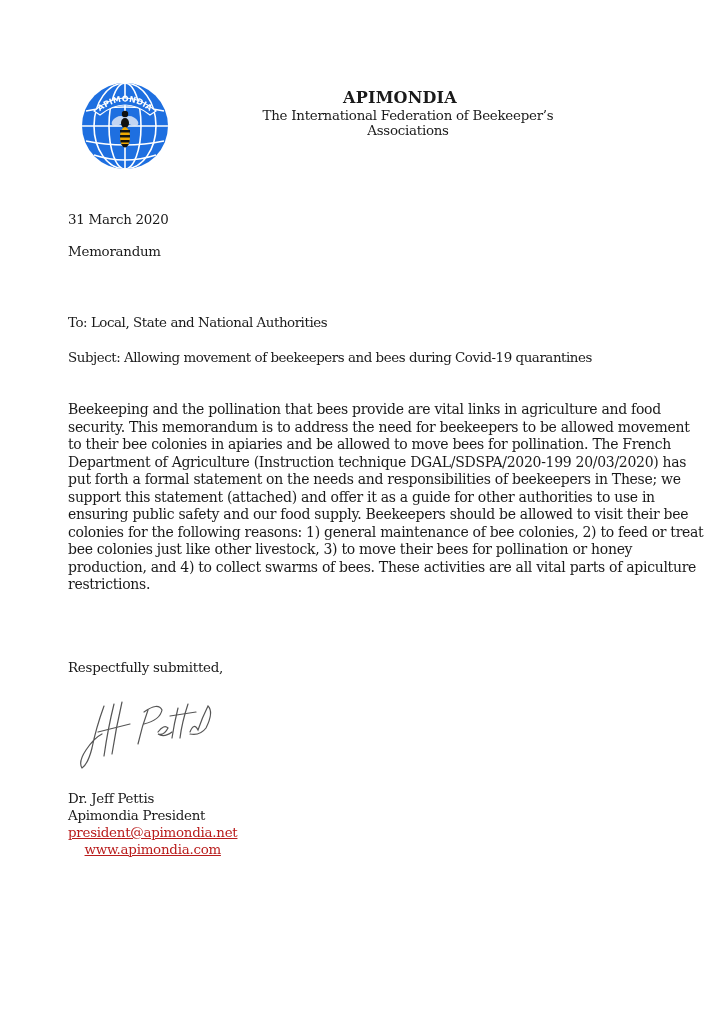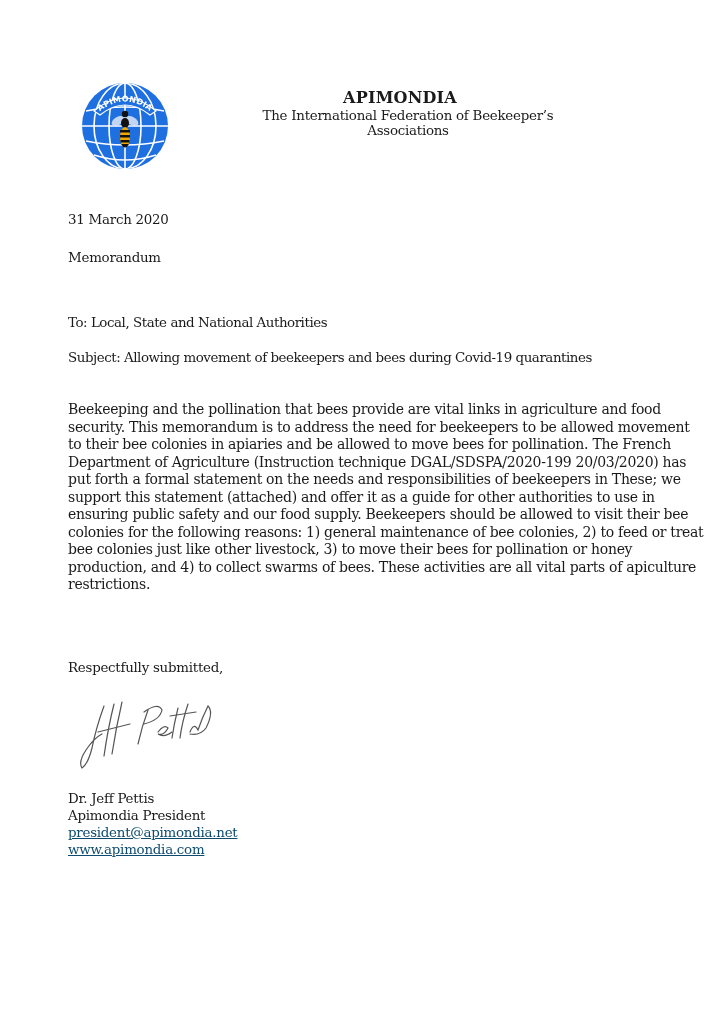--- a/index.html
+++ b/index.html
@@ -20,21 +20,21 @@
   .line { position: absolute; left: 68px; font-size: 13.4px; letter-spacing: -0.25px; white-space: nowrap; }
   .bold { font-weight: normal; letter-spacing: -0.45px; }
   .body-para {
     position: absolute; left: 68px; top: 401px; width: 580px;
     font-size: 14px; line-height: 17.5px; letter-spacing: -0.3px;
   }
   .body-para div { white-space: nowrap; }
   .signature { position: absolute; left: 78px; top: 698px; width: 140px; height: 72px; }
   .sig-block { position: absolute; left: 68px; top: 790px; font-size: 13.4px; line-height: 17px; letter-spacing: -0.25px; }
   .sig-block div { white-space: nowrap; }
-  .link { color: #0c4a6e; text-decoration: underline; }
+  .link { color: #b91c1c; text-decoration: underline; text-align: center; }
 </style>
 </head>
 <body>
 
 <svg class="logo" viewBox="0 0 90 90" xmlns="http://www.w3.org/2000/svg">
   <defs>
       <clipPath id="gc">
         <circle cx="45" cy="45" r="43"></circle>
       </clipPath>
     </defs>
@@ -63,21 +63,21 @@
     <rect x="40" y="54" width="10" height="2.5" fill="#111"></rect>
     <rect x="40.5" y="59" width="9" height="2.5" fill="#111"></rect>
     <path d="M41 63 Q45 70 49 63 Z" fill="#111"></path>
   </g>
 </svg>
 
 <div class="header-title">APIMONDIA</div>
 <div class="header-sub">The International Federation of Beekeeper’s Associations</div>
 
 <div class="line" style="top:212px;">31 March 2020</div>
-<div class="line" style="top:250px;">Memorandum</div>
+<div class="line" style="top:244px;">Memorandum</div>
 <div class="line bold" style="top:315px;">To: Local, State and National Authorities</div>
 <div class="line bold" style="top:350px;">Subject:  Allowing movement of beekeepers and bees during Covid-19 quarantines</div>
 
 <div class="body-para">
   <div>Beekeeping and the pollination that bees provide are vital links in agriculture and  food</div>
   <div>security.  This memorandum is to address the need for beekeepers to be allowed movement</div>
   <div>to their bee colonies in apiaries and be allowed to move bees for pollination.  The French</div>
   <div>Department of Agriculture (Instruction technique DGAL/SDSPA/2020-199 20/03/2020)  has</div>
   <div>put forth a formal statement on the needs and responsibilities of beekeepers in These; we</div>
   <div>support this statement (attached) and offer it as a guide for other authorities to use in</div>

